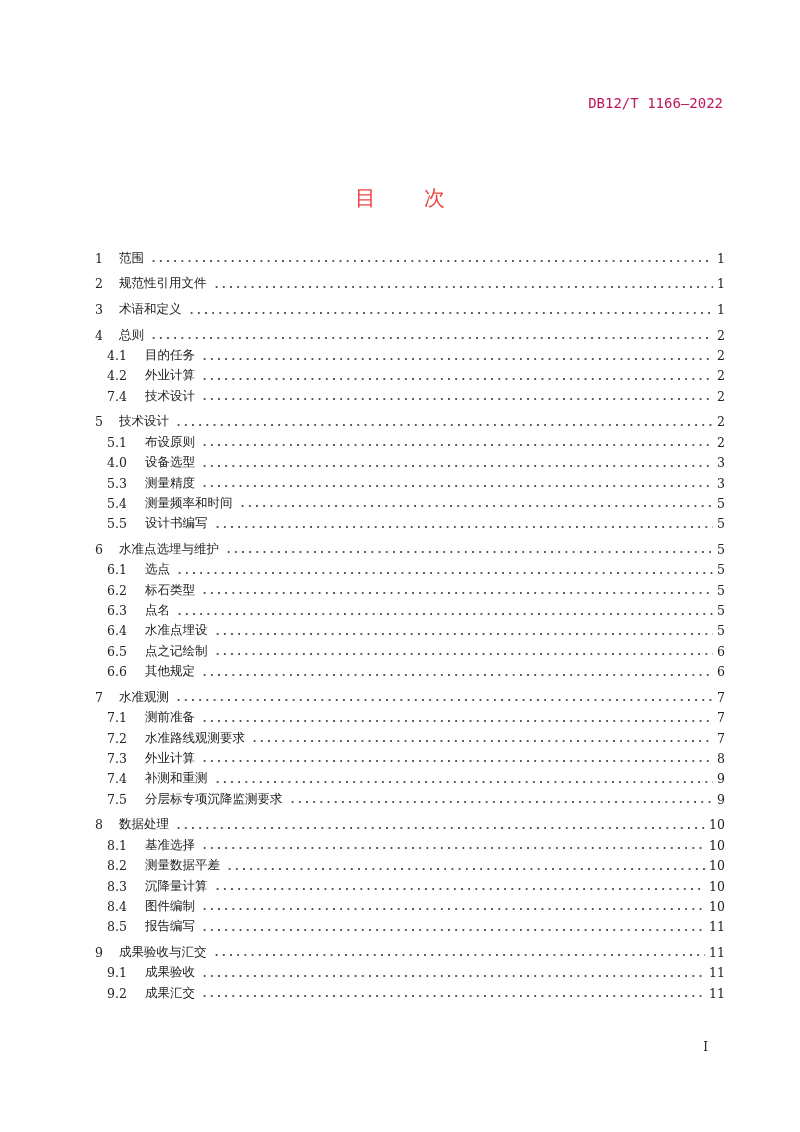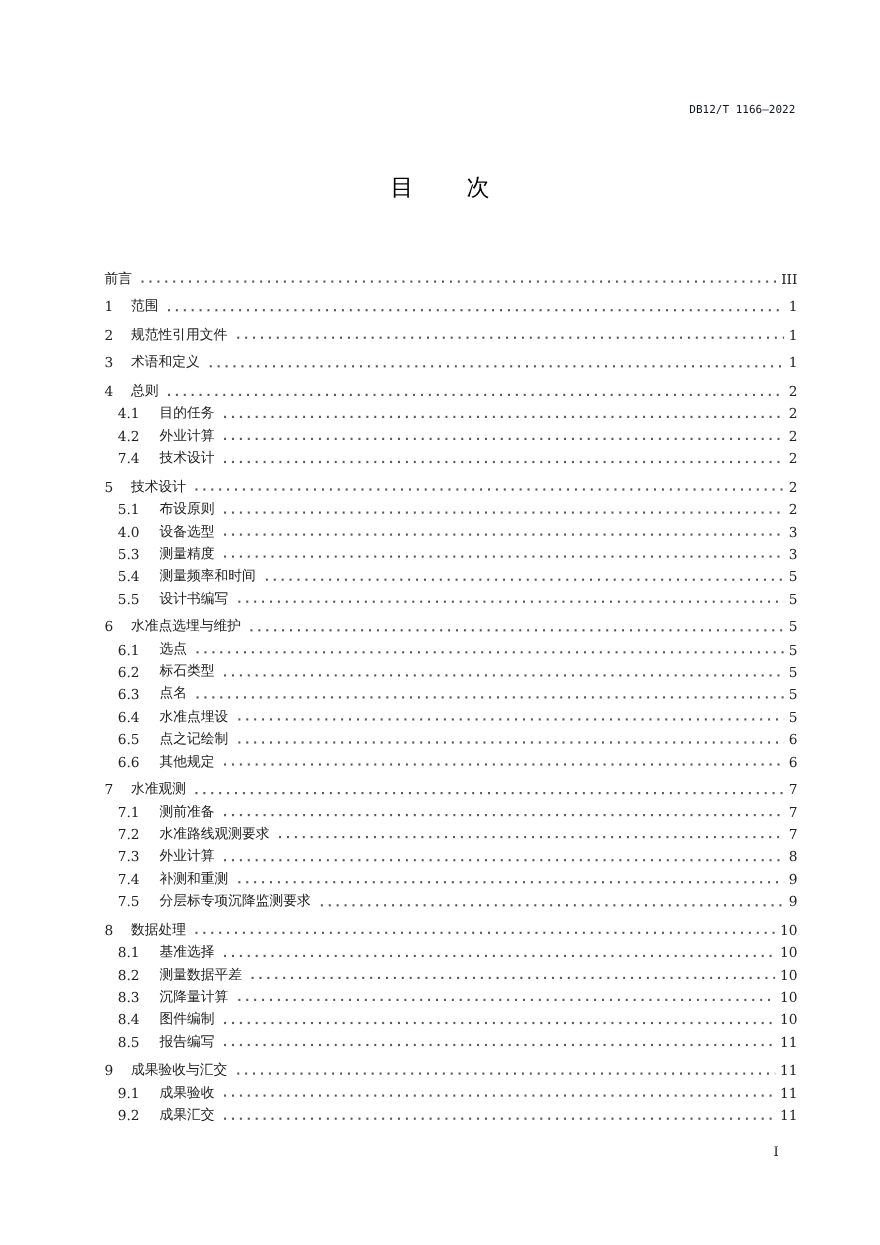--- a/index.html
+++ b/index.html
@@ -1,21 +1,21 @@
 <!DOCTYPE html>
 <html><head>
   <meta charset="utf-8">
   <style>
     html, body { margin: 0; padding: 0; background: #ffffff; }
     body { width: 800px; height: 1132px; position: relative; overflow: hidden;
       font-family: "DejaVu Serif", "Liberation Serif", serif; color: #222; }
     .std-code { position: absolute; top: 95px; right: 77px; font-family: "DejaVu Sans Mono", "Liberation Mono", monospace;
-      font-size: 10px; color: #0f172a; letter-spacing: 0px; }
-    .title { position: absolute; top: 156px; left: 0; width: 800px; text-align: center;
-      font-family: "DejaVu Sans", sans-serif; font-size: 21px; color: #000000; }
+      font-size: 14px; color: #be185d; letter-spacing: 0px; }
+    .title { position: absolute; top: 184px; left: 0; width: 800px; text-align: center;
+      font-family: "DejaVu Sans", sans-serif; font-size: 21px; color: #ef4444; }
     .title span { display: inline-block; }
     .title .gap { width: 48px; }
     .toc { position: absolute; left: 95px; width: 630px; top: 243px; }
     .row { position: relative; height: 20.4px; display: flex; align-items: center; font-size: 12.5px; white-space: nowrap; }
     .row.chapter { margin-top: 5.2px; }
     .row.first { margin-top: 0; }
     .row .num { display: inline-block; }
     .row.chapter .num { width: 24px; }
     .row.section { padding-left: 12px; }
     .row.section .num { width: 38px; }
@@ -30,25 +30,20 @@
 </head>
 <body>
 
 <div class="std-code">DB12/T 1166—2022</div>
 
 <div class="title">
   <span>目</span><span class="gap"></span><span>次</span>
 </div>
 
 <div class="toc" id="toc">
-    <div class="row chapter first">
-      <span class="label">前言</span>
-      <span class="dots"></span>
-      <span class="page">III</span>
-    </div>
     <div class="row chapter">
       <span class="num">1</span>
       <span class="label">范围</span>
       <span class="dots"></span>
       <span class="page">1</span>
     </div>
     <div class="row chapter">
       <span class="num">2</span>
       <span class="label">规范性引用文件</span>
       <span class="dots"></span>

